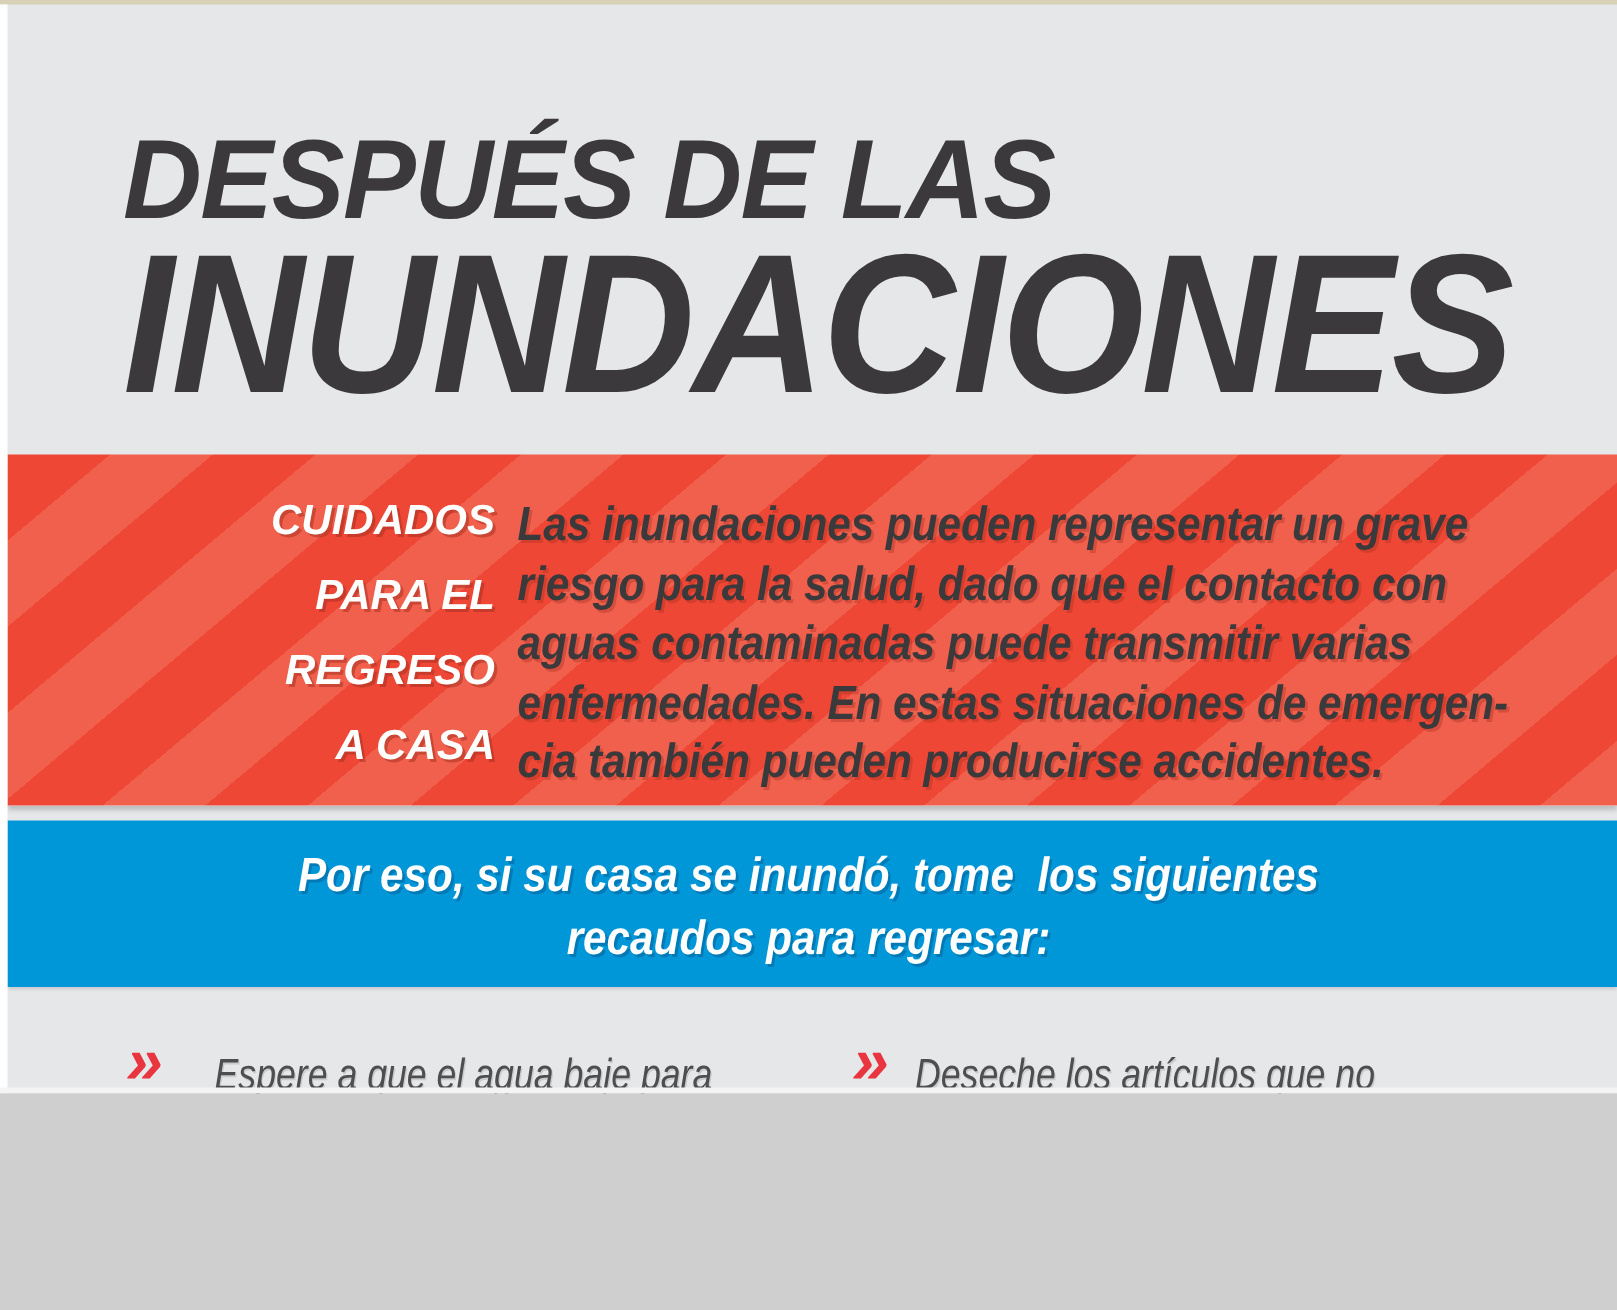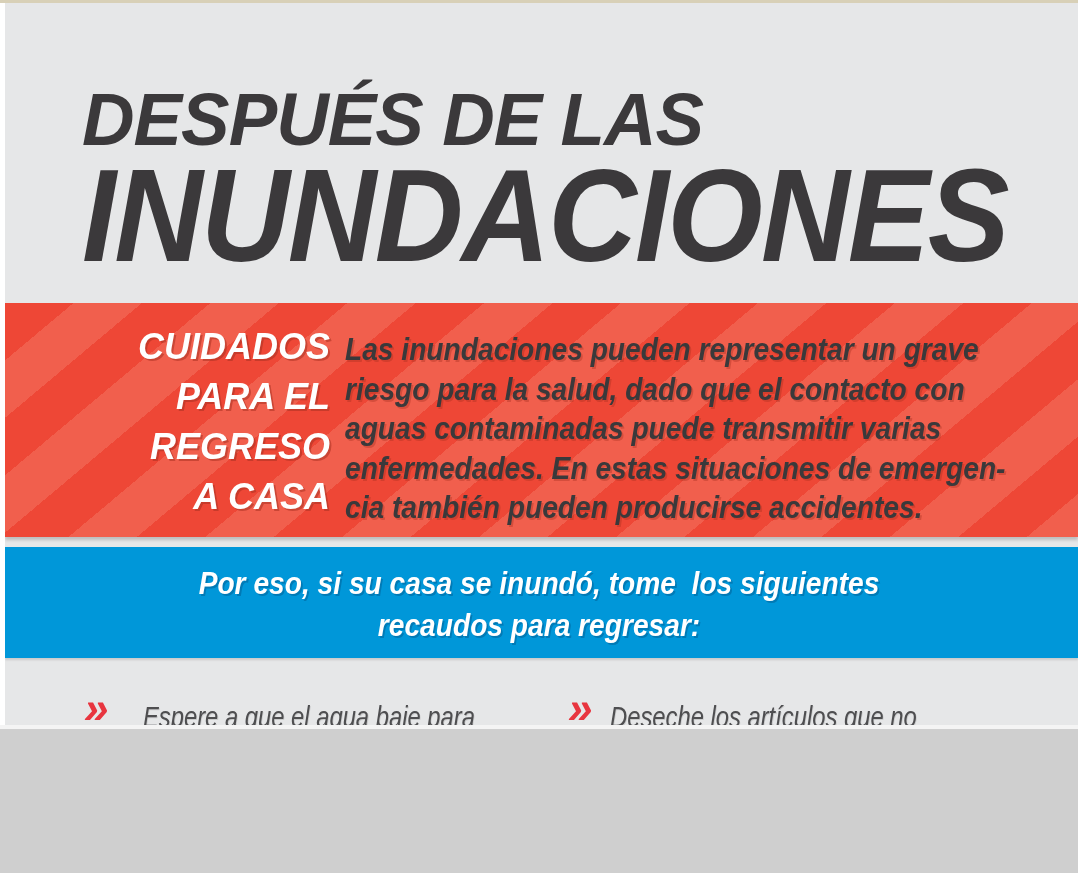--- a/index.html
+++ b/index.html
@@ -20,21 +20,21 @@
   .title-2{top:150px;font-size:132px;letter-spacing:-2px;transform:scaleX(0.93);}
 
   .care-banner{
     position:absolute;left:5px;right:0;top:303px;height:234px;
     background:repeating-linear-gradient(140deg,var(--red_base,#ee4736) 0 44px,var(--red_stripe,#f15f4d) 44px 88px);
     box-shadow:0 3px 3px rgba(0,0,0,0.18);
   }
   .care-heading{
     position:absolute;left:75px;top:322px;width:255px;
     text-align:right;color:#ffffff;font-weight:bold;
-    font-size:36px;line-height:50px;white-space:pre-wrap;
+    font-size:28px;line-height:50px;white-space:pre-wrap;
     text-shadow:2px 2px 0 rgba(170,50,35,0.55);
   }
   .care-body{
     position:absolute;left:345px;top:330px;width:760px;
     color:var(--dark_text,#3a393b);font-weight:bold;
     font-size:32px;line-height:39.5px;white-space:pre-wrap;
     transform:scaleX(0.88);transform-origin:left top;
     text-shadow:2px 2px 0 rgba(160,45,30,0.35);
   }
 

